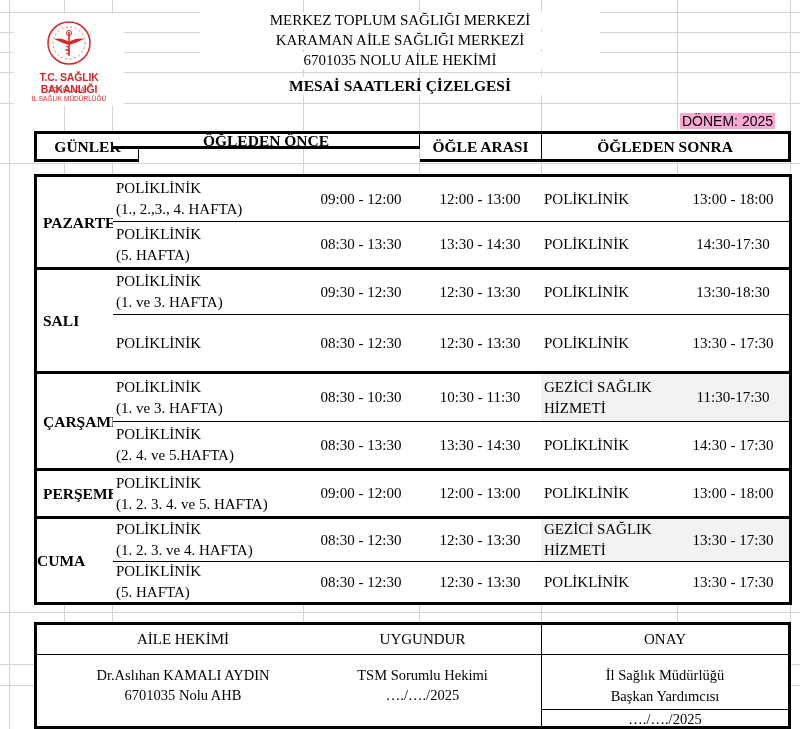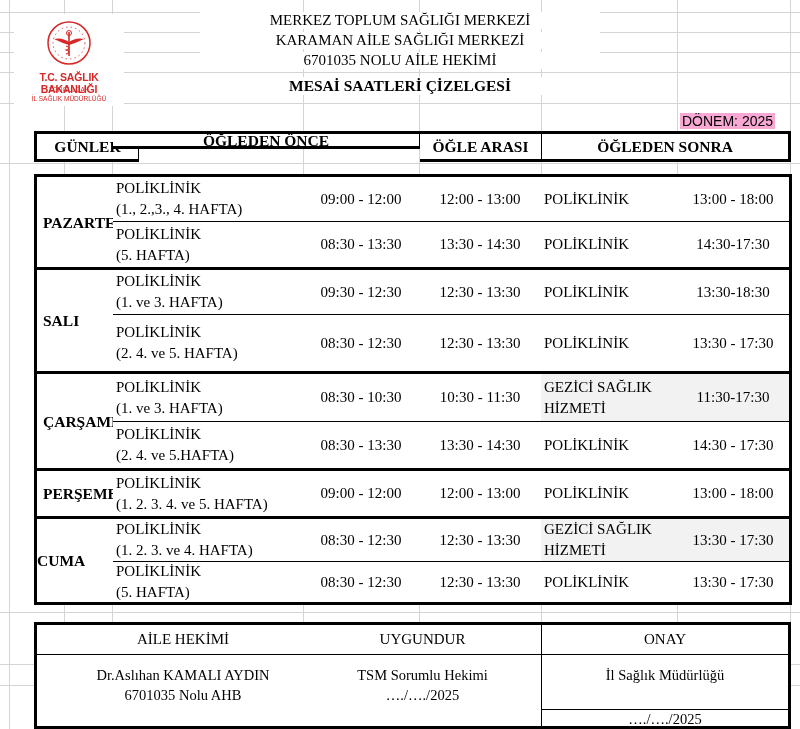--- a/index.html
+++ b/index.html
@@ -123,21 +123,20 @@
       <span>(1. ve 3. HAFTA)</span>
     </div>
     <div class="cell center b-r B-t" style="left: 303px; top: 267px; width: 117px; height: 47px;">09:30 - 12:30</div>
     <div class="cell center b-r B-t" style="left: 419px; top: 267px; width: 123px; height: 47px;">12:30 - 13:30</div>
     <div class="cell stack b-r B-t" style="left: 541px; top: 267px; width: 137px; height: 47px; padding-left: 3px;">
       <span>POLİKLİNİK</span>
     </div>
     <div class="cell center B-r B-t" style="left: 677px; top: 267px; width: 115px; height: 47px;">13:30-18:30</div>
     <div class="cell stack b-r b-t" style="left: 113px; top: 314px; width: 191px; height: 57px; padding-left: 3px;">
       <span>POLİKLİNİK</span>
-      <span>(2. 4. ve 5. HAFTA)</span>
     </div>
     <div class="cell center b-r b-t" style="left: 303px; top: 314px; width: 117px; height: 57px;">08:30 - 12:30</div>
     <div class="cell center b-r b-t" style="left: 419px; top: 314px; width: 123px; height: 57px;">12:30 - 13:30</div>
     <div class="cell stack b-r b-t" style="left: 541px; top: 314px; width: 137px; height: 57px; padding-left: 3px;">
       <span>POLİKLİNİK</span>
     </div>
     <div class="cell center B-r b-t" style="left: 677px; top: 314px; width: 115px; height: 57px;">13:30 - 17:30</div>
     <div class="cell center bold B-t B-l b-r" style="left: 8px; top: 371px; width: 106px; height: 97px; font-size: 15.5px; justify-content: flex-start; padding-left: 6px;">ÇARŞAMBA</div>
     <div class="cell stack b-r B-t" style="left: 113px; top: 371px; width: 191px; height: 50px; padding-left: 3px;">
       <span>POLİKLİNİK</span>
@@ -201,14 +200,15 @@
   <div class="cell center" style="left:0;top:60px;width:100%;height:20px;font-size:14.5px">6701035 Nolu AHB</div>
 </div>
 <div class="box B-t B-b b-r" style="left:304px;top:622px;width:238px;height:107px">
   <div class="cell center b-b" style="left:0;top:0;width:100%;height:30px;font-size:15px">UYGUNDUR</div>
   <div class="cell center" style="left:0;top:40px;width:100%;height:20px;font-size:14.5px">TSM Sorumlu Hekimi</div>
   <div class="cell center" style="left:0;top:60px;width:100%;height:20px;font-size:14.5px">…./…./2025</div>
 </div>
 <div class="box B-t B-b B-r" style="left:542px;top:622px;width:249px;height:107px">
   <div class="cell center b-b" style="left:0;top:0;width:100%;height:30px;font-size:15px">ONAY</div>
   <div class="cell center" style="left:0;top:40px;width:100%;height:20px;font-size:14.5px">İl Sağlık Müdürlüğü</div>
+  <div class="cell center" style="left:0;top:61px;width:100%;height:20px;font-size:14.5px">Başkan Yardımcısı</div>
   <div class="cell center b-t" style="left:0;top:84px;width:100%;height:20px;font-size:14.5px;background:transparent">…./…./2025</div>
 </div>
 
 </body></html>

